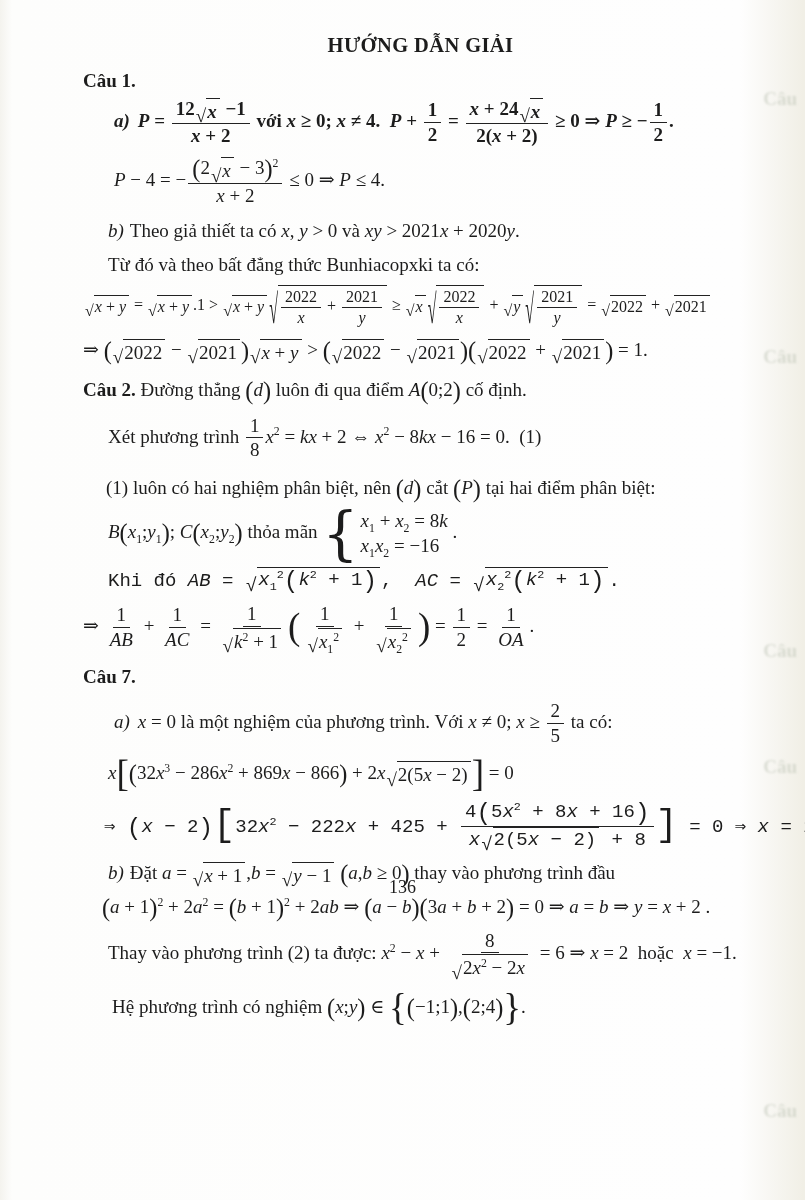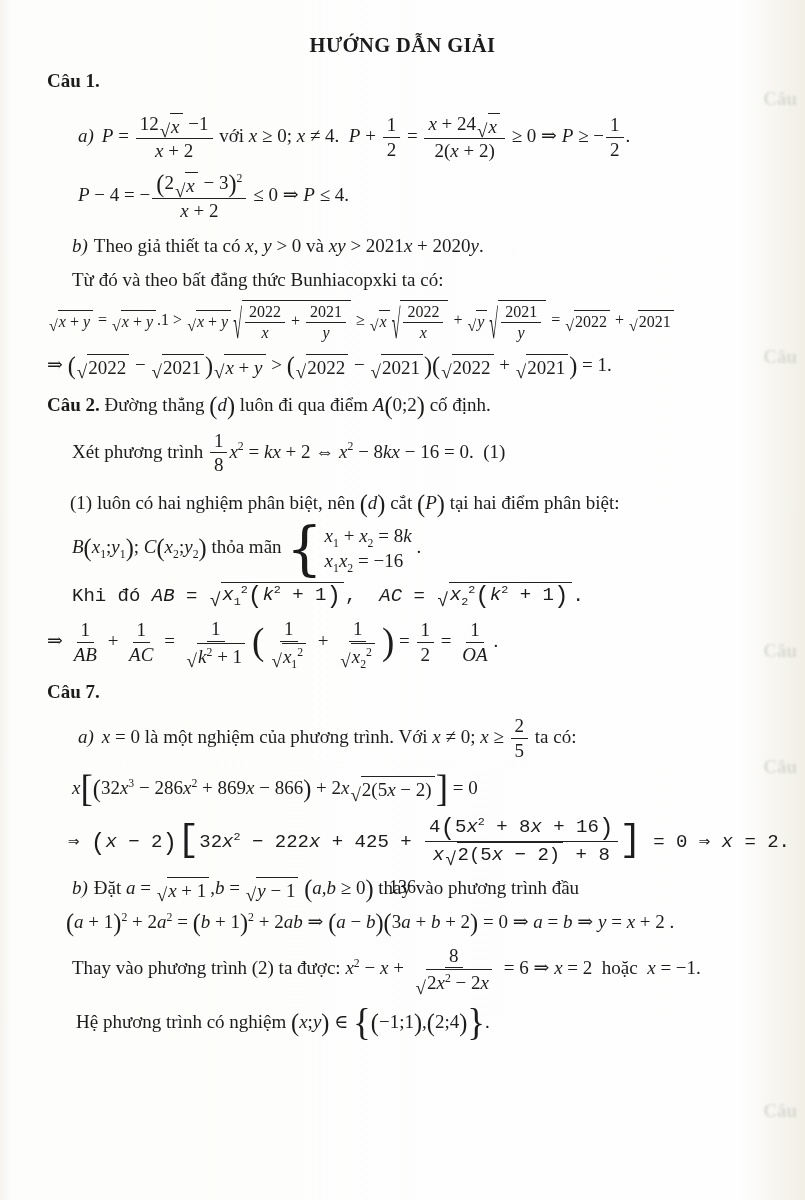--- a/index.html
+++ b/index.html
@@ -3,21 +3,21 @@
 <meta charset="utf-8">
 <style>
   html,body{margin:0;padding:0;}
   body{
     width:805px;height:1200px;overflow:hidden;position:relative;
     font-family:"Liberation Serif","DejaVu Serif",serif;
     color:var(--ink,#1c1c1c);
     background:linear-gradient(90deg,#f4f3ee 0px,#fdfdfc 12px,#fefefe 740px,#f1efe6 803px);
     font-size:19px;
   }
-  .page{position:relative;width:805px;height:924px;padding-top:34px;box-sizing:border-box;}
+  .page{position:relative;width:805px;height:924px;padding-top:34px;box-sizing:border-box;padding-left:36px;}
   .title{
     text-align:center;font-weight:bold;font-size:20.5px;letter-spacing:.4px;
     margin-bottom:2px;
   }
   .line{white-space:pre;line-height:1.25;}
   .b{font-weight:bold;}
   .it{font-style:italic;}
   sup.sup{font-size:.62em;line-height:0;}
   sub.sub{font-size:.62em;line-height:0;}
   .sp{display:inline-block;}
@@ -41,21 +41,21 @@
   .footer{position:absolute;left:0;right:0;bottom:26px;text-align:center;font-size:18px;}
   
   .ghost{position:absolute;right:8px;color:#aab3a2;opacity:.38;filter:blur(1.3px);font-weight:bold;font-size:19px;}
   .ghost:nth-of-type(1){top:88px;}
   .ghost:nth-of-type(2){top:346px;}
   .ghost:nth-of-type(3){top:640px;}
   .ghost:nth-of-type(4){top:756px;}
   .ghost:nth-of-type(5){top:1100px;}
   
   [data-name="cau1-heading"]{margin:12px 0 0 47px;}
-  [data-name="cau1a"]{margin:19px 0 0 78px;}
+  [data-name="cau1a"]{margin:4px 0 0 78px;font-weight:bold;}
   [data-name="cau1a2"]{margin:8px 0 0 78px;}
   [data-name="cau1b"]{margin:12px 0 0 72px;}
   [data-name="cau1b2"]{margin:10px 0 0 72px;}
   [data-name="cau1b3"]{margin:8px 0 0 48px;font-size:16px;}
   [data-name="cau1b4"]{margin:10px 0 0 47px;}
   [data-name="cau2-heading"]{margin:14px 0 0 47px;}
   [data-name="cau2-l2"]{margin:10px 0 0 72px;}
   [data-name="cau2-l3"]{margin:14px 0 0 70px;}
   [data-name="cau2-l4"]{margin:8px 0 0 72px;}
   [data-name="cau2-l5"]{margin:8px 0 0 72px;font-family:Liberation Mono, monospace;}

